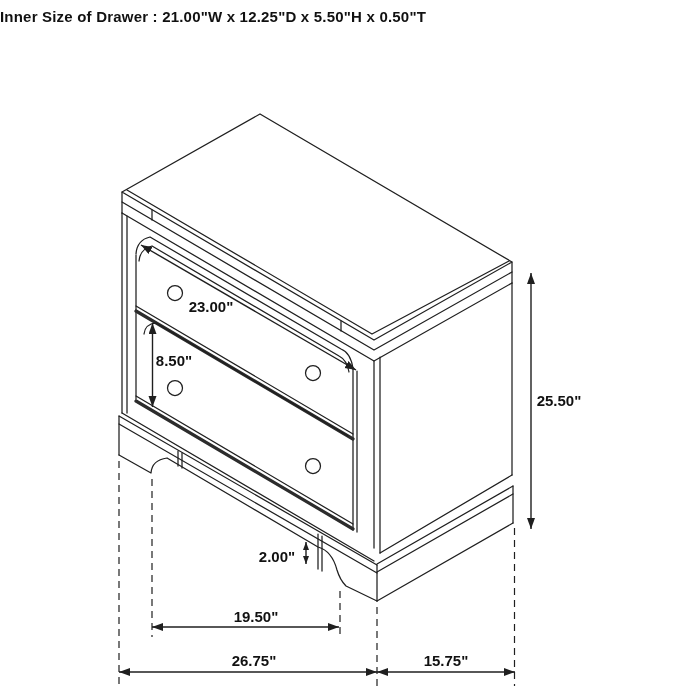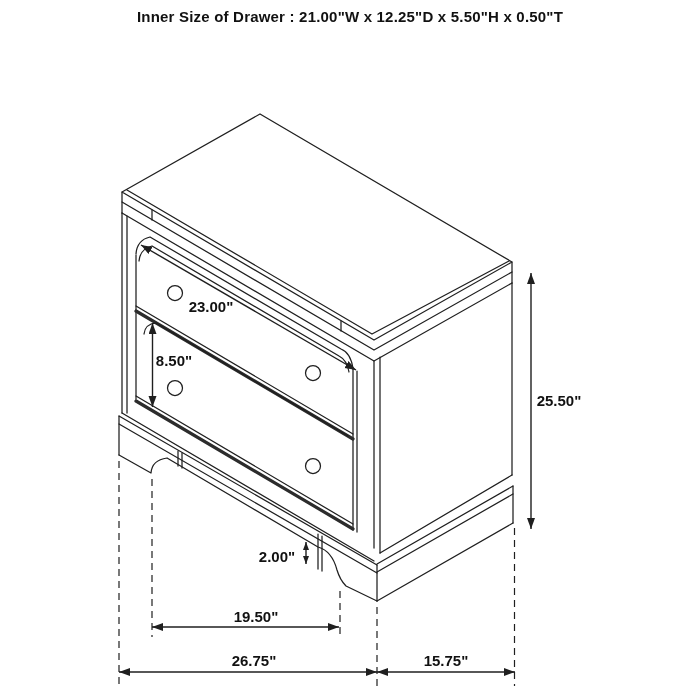--- a/index.html
+++ b/index.html
@@ -1,18 +1,18 @@
 <!DOCTYPE html>
 <html><head>
 <meta charset="utf-8">
 <style>
   html,body{margin:0;padding:0;background:#fff;}
   #stage{position:relative;width:700px;height:700px;background:#fff;overflow:hidden;
          font-family:"Liberation Sans",sans-serif;}
-  #title{position:absolute;top:8px;left:0;width:700px;text-align:center;
+  #title{position:absolute;top:8px;left:0;width:700px;text-align:left;
          font-size:15px;font-weight:bold;color:#111;letter-spacing:.2px;}
   svg{position:absolute;top:0;left:0;}
   .ln{fill:none;stroke:#1f1f1f;stroke-width:1.25;stroke-linecap:round;stroke-linejoin:round;}
   .thick{fill:none;stroke:#2c2c2c;stroke-width:3.2;stroke-linecap:round;}
   .dim{fill:none;stroke:#1f1f1f;stroke-width:1.4;}
   .dash{fill:none;stroke:#1f1f1f;stroke-width:1.2;stroke-dasharray:7 5;}
   .dimlabel{font-family:"Liberation Sans",sans-serif;font-size:15px;font-weight:bold;
             fill:#111;text-anchor:middle;}
 </style>
 </head>

